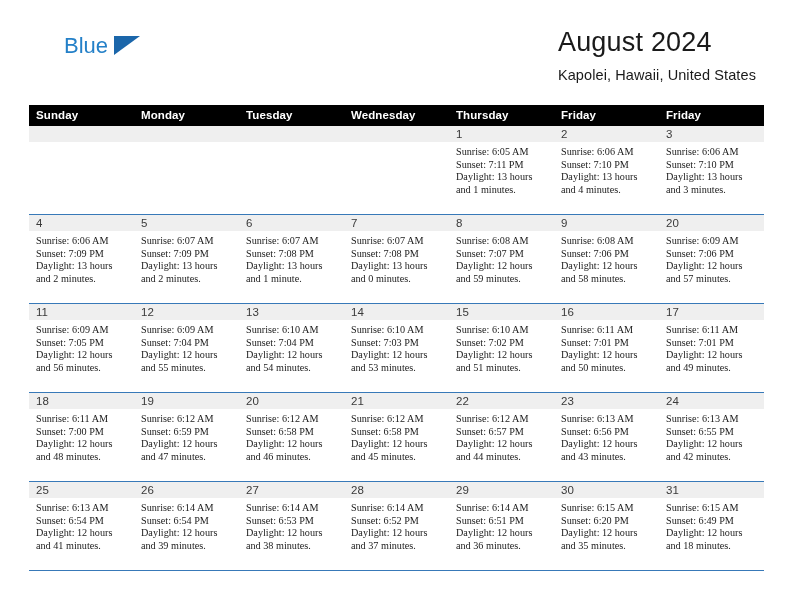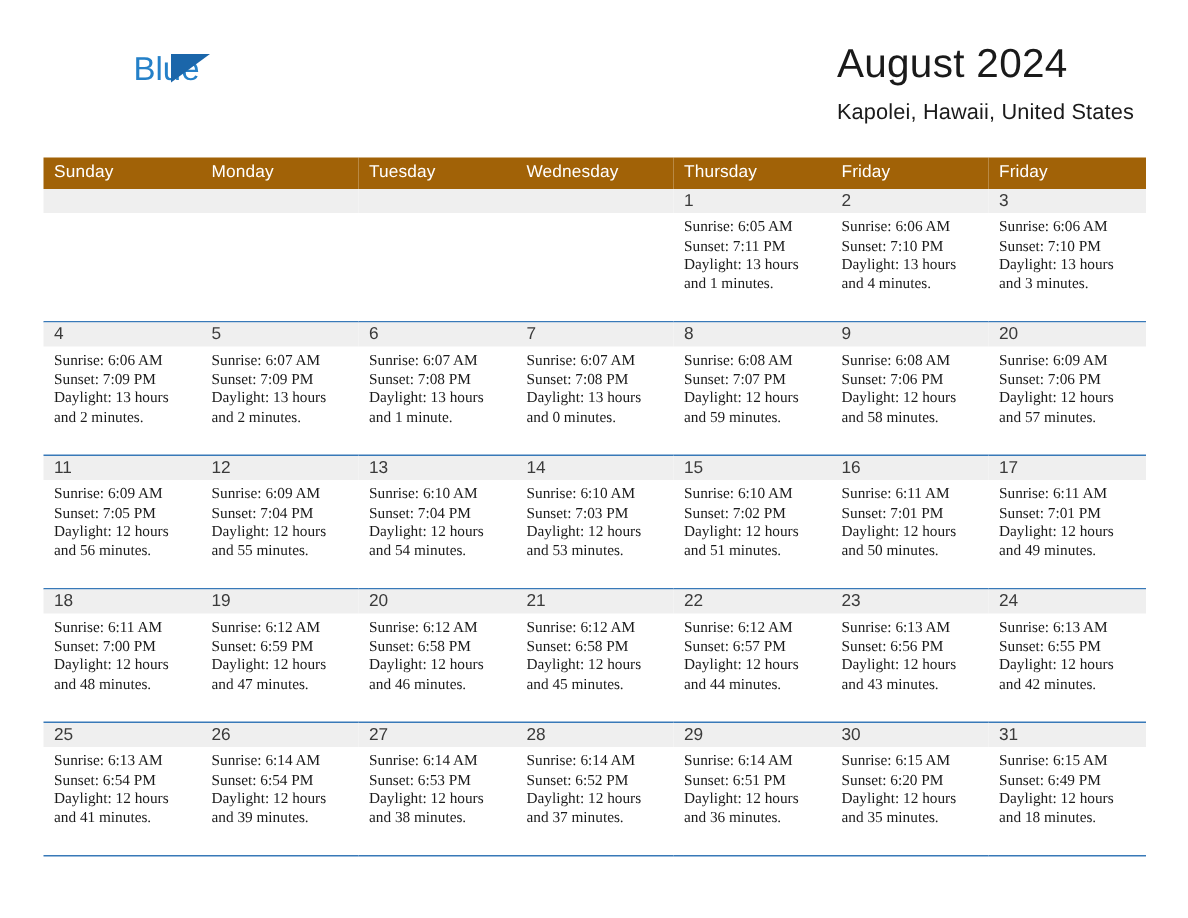--- a/index.html
+++ b/index.html
@@ -53,21 +53,21 @@
     height: 0;
     border-left: 26px solid #1b६6aa;
     border-left: 26px solid #1b66aa;
     border-bottom: 19px solid transparent;
   }
   .brand-bottom {
     display: block;
     font-size: 22px;
     line-height: 23px;
     color: #2480c8;
-    margin-left: 56px;
+    margin-left: 31px;
     margin-top: 1px;
   }
 
   .title-block {
     position: absolute;
     right: 36px;
     top: 26px;
   }
   .cal-title {
     font-size: 27px;
@@ -88,24 +88,24 @@
   
   .calendar {
     position: absolute;
     left: 29px;
     top: 105px;
     width: 735px;
     border-collapse: collapse;
     table-layout: fixed;
   }
   .calendar th {
-    background: #a16207;
+    background: #000000;
     color: #ffffff;
     font-size: 11.5px;
-    font-weight: normal;
+    font-weight: bold;
     text-align: left;
     padding: 4px 0 5px 7px;
     letter-spacing: 0.1px;
     height: 12px;
   }
   .calendar td {
     vertical-align: top;
     padding: 0;
     border-bottom: 1.3px solid #3879b8;
     background: #ffffff;

